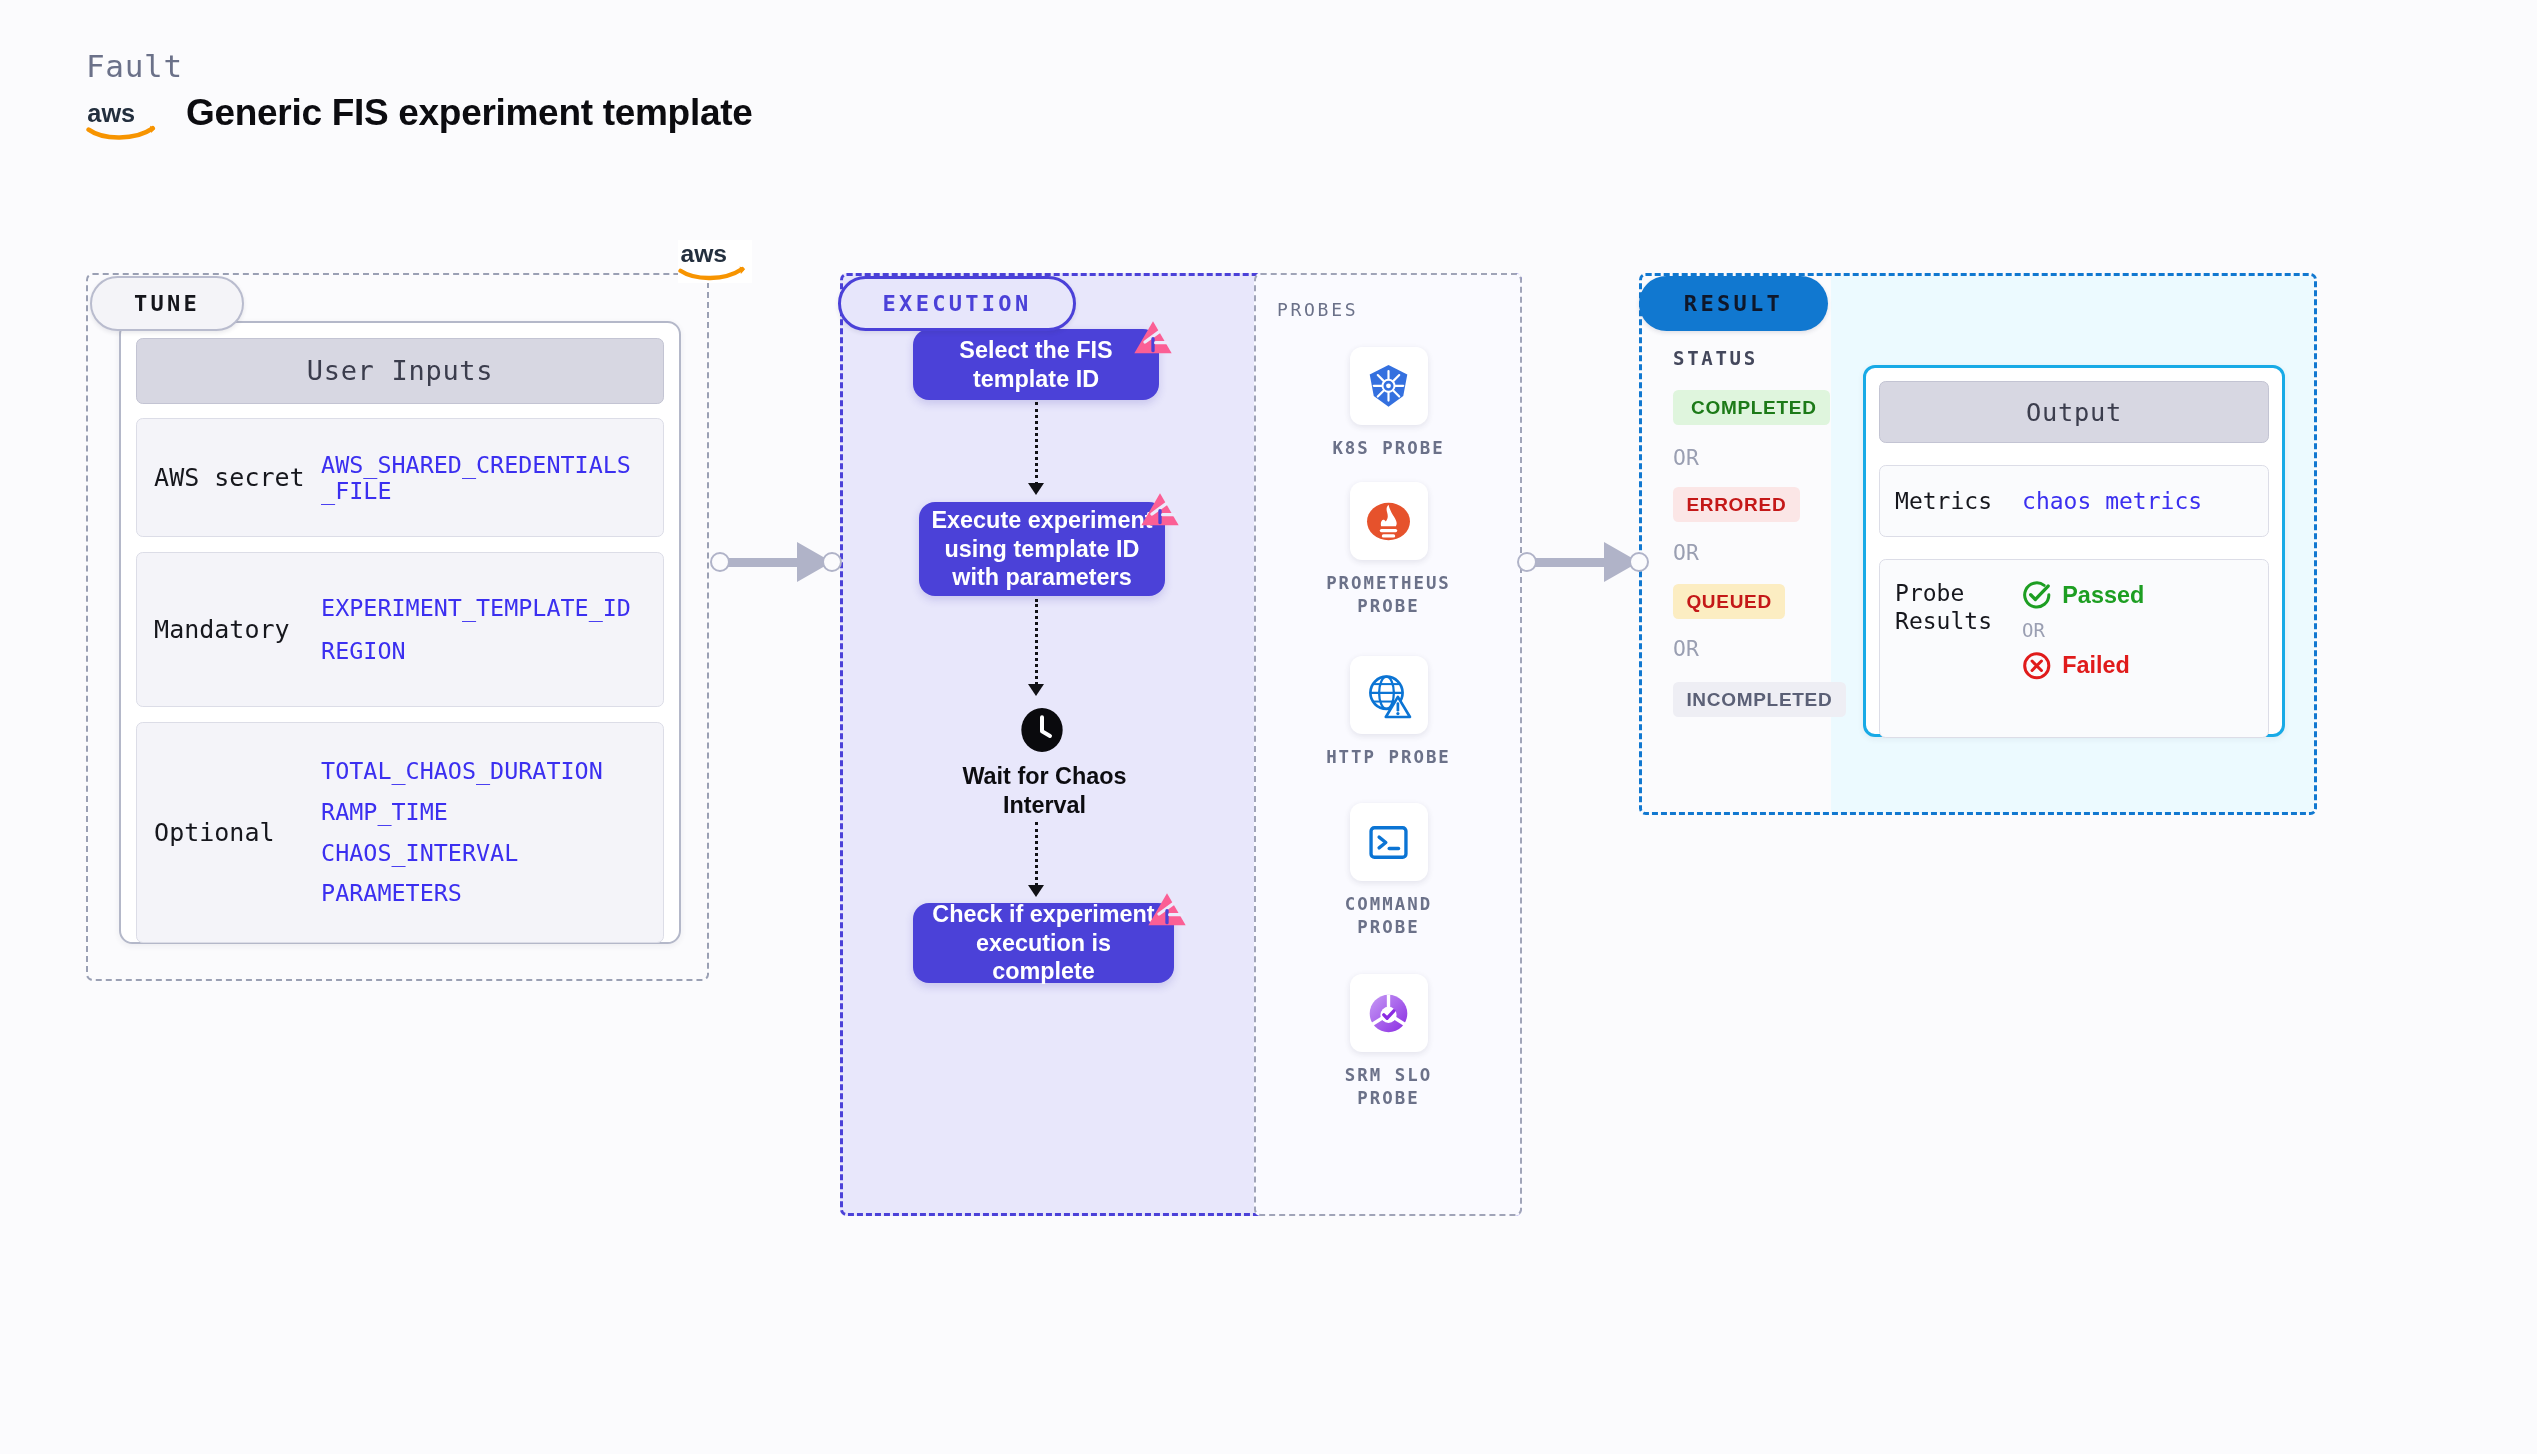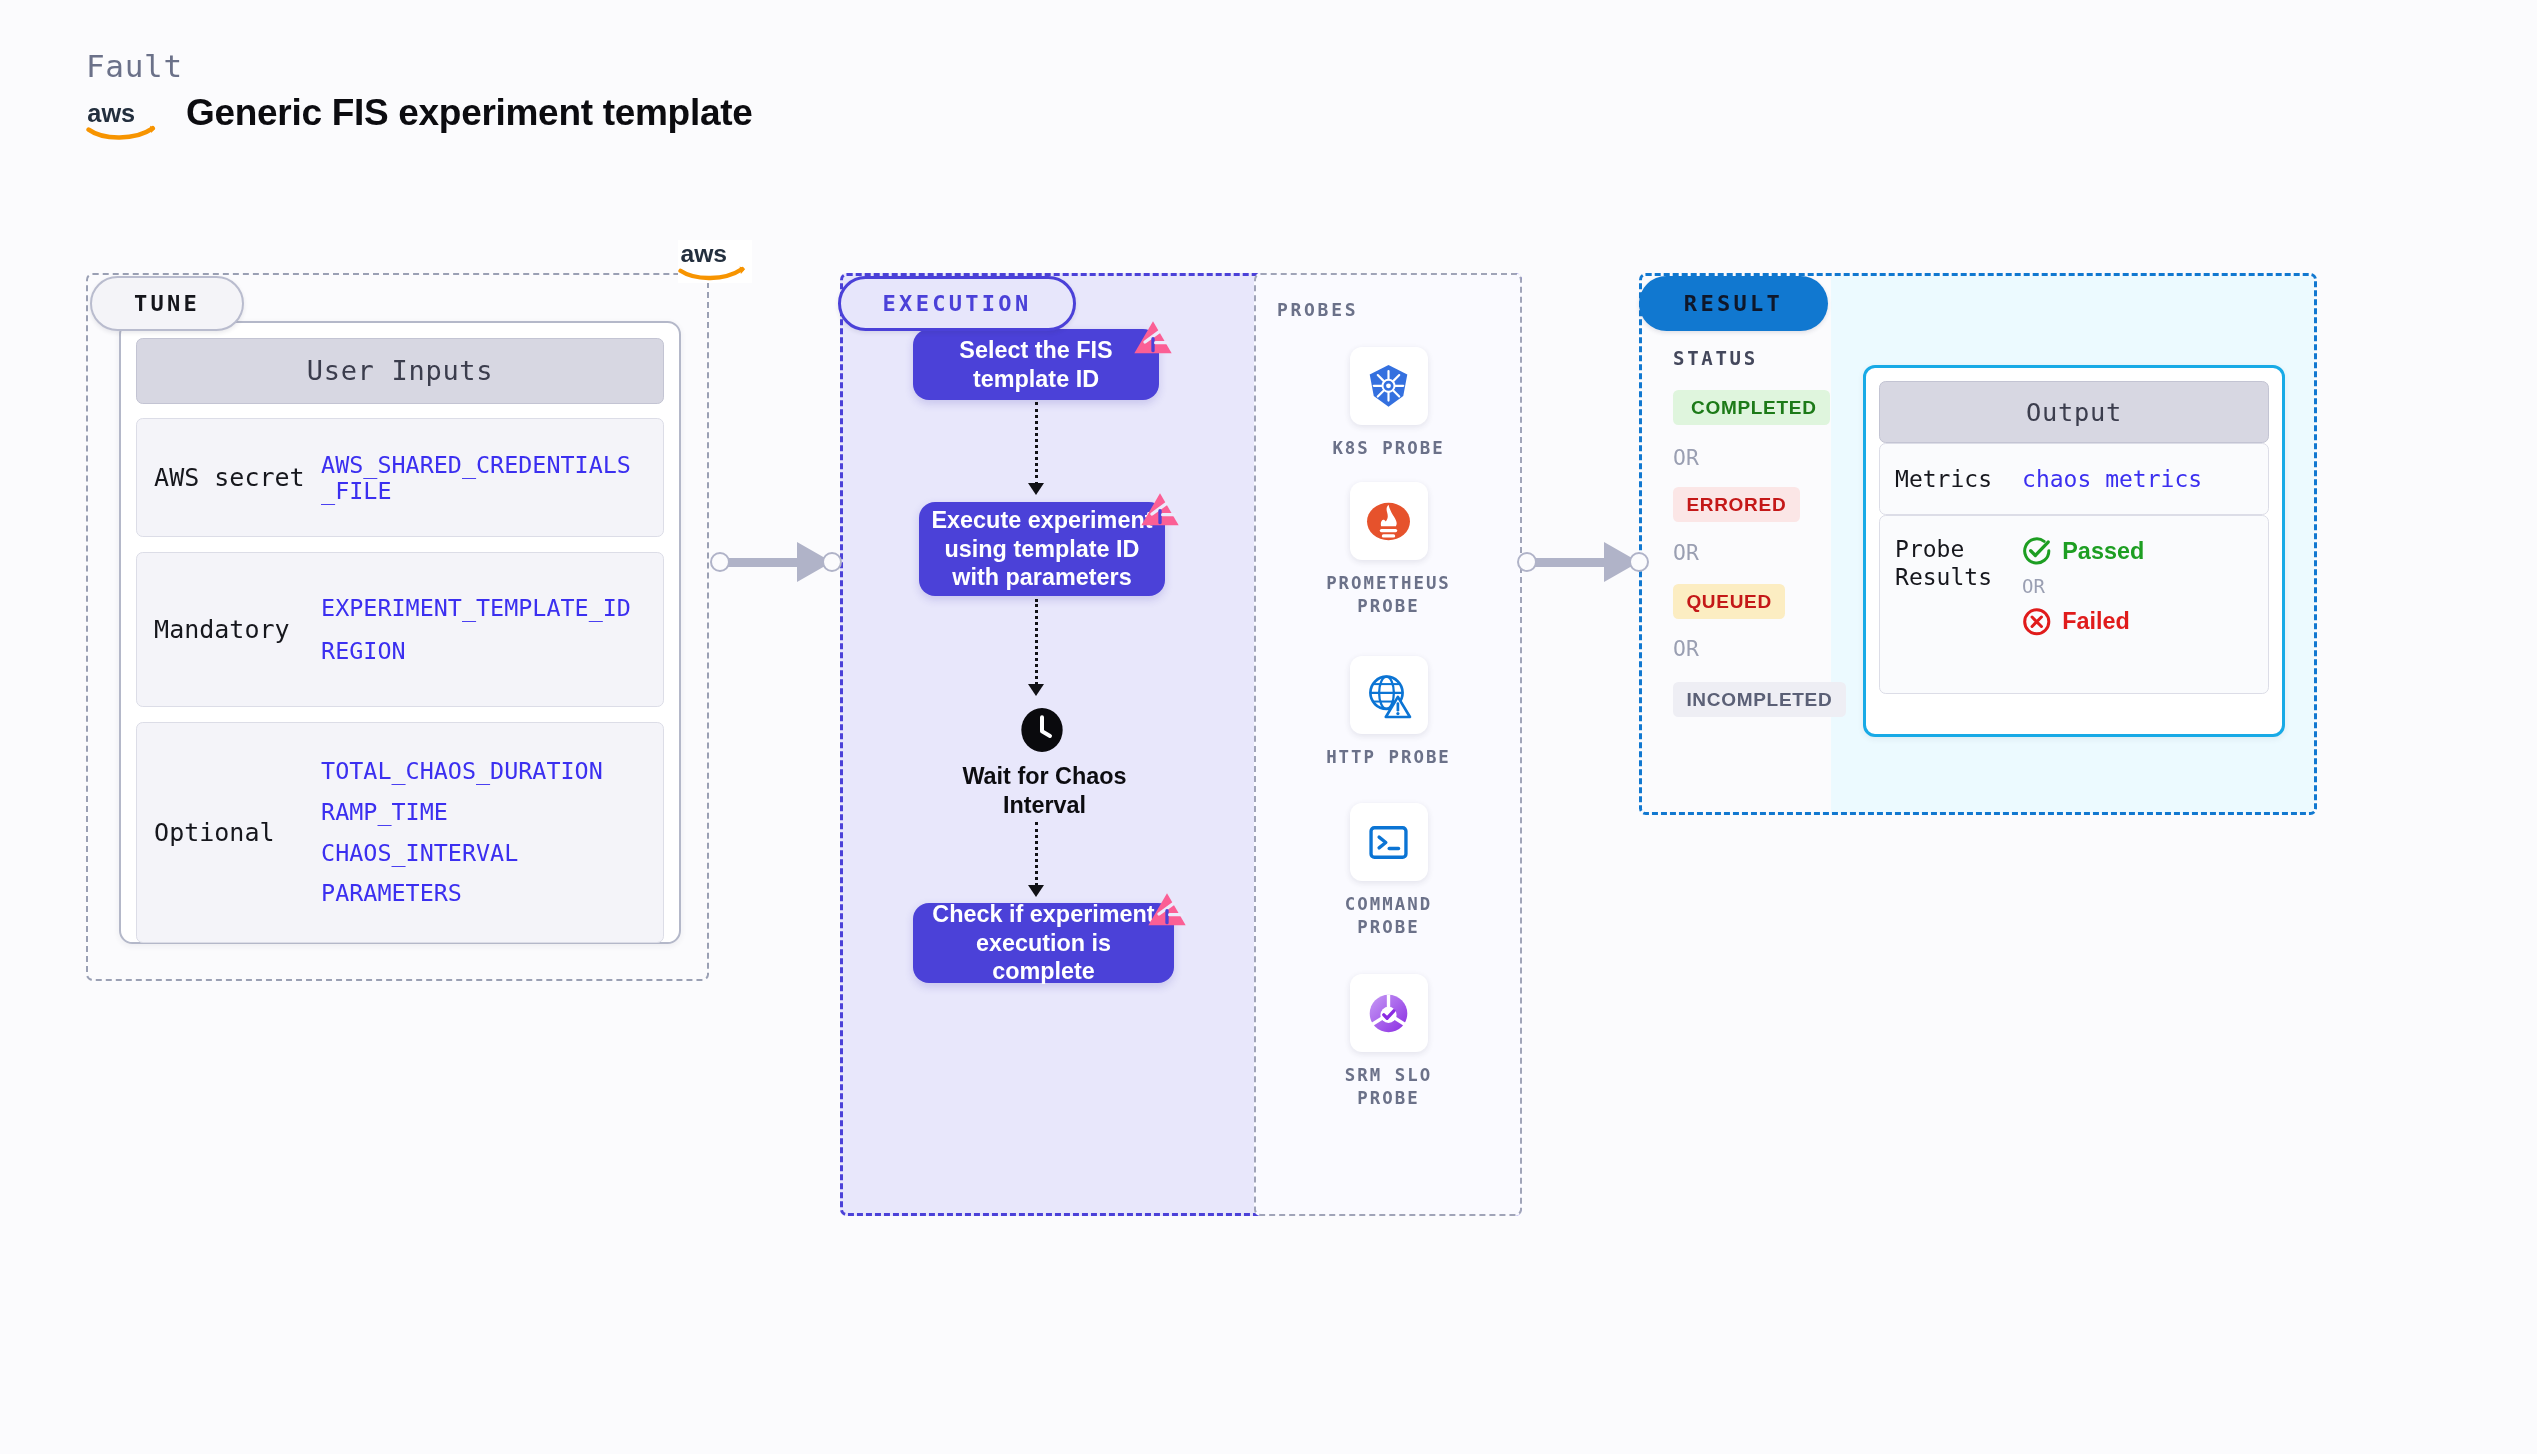--- a/index.html
+++ b/index.html
@@ -129,21 +129,21 @@
 
   .clock-wrap { position: absolute; left: 1020px; top: 708px; width: 44px; height: 44px; }
   .wait-label {
     position: absolute; left: 951px; top: 762px; width: 187px;
     text-align: center; font-size: 23.4px; font-weight: bold; color: #0c0c10; line-height: 1.22;
   }
 
   
   .probes-title {
     position: absolute; left: 1277px; top: 299px;
-    font-size: 18px; color: #6b7189; letter-spacing: 2.7px; font-weight: bold;
+    font-size: 18px; color: #6b7189; letter-spacing: 2.7px; font-weight: normal;
     font-family: "DejaVu Sans Mono", monospace;
   }
   .probe { position: absolute; width: 161px; text-align: center; }
   .probe-tile {
     width: 78px; height: 78px; margin: 0 auto;
     background: #ffffff; border-radius: 12px;
     display: flex; align-items: center; justify-content: center;
     box-shadow: 0 2px 6.7px rgba(40,40,70,.11);
   }
   .probe-name {
@@ -174,21 +174,21 @@
   }
   .or-1 { top: 445px; } .or-2 { top: 540px; } .or-3 { top: 636px; }
 
   .out-card {
     position: absolute; left: 1863px; top: 365px; width: 422px; height: 372px;
     background: #ffffff; border: 3.3px solid #18aae6; border-radius: 12px;
     padding: 13.4px;
     box-shadow: 0 2px 6px rgba(40,40,70,.07);
   }
   .out-row {
-    margin-top: 0; background: #fafbfd; border: 1.3px solid #dcdde7; border-radius: 6.7px;
+    margin-top: 22px; background: #fafbfd; border: 1.3px solid #dcdde7; border-radius: 6.7px;
     display: flex; align-items: center; padding: 10.7px 14.7px;
   }
   .out-label {
     width: 127px; flex: none;
     font-family: "DejaVu Sans Mono", monospace;
     font-size: 23px; color: #16171d; line-height: 1.2;
   }
   .out-metrics-val {
     font-family: "DejaVu Sans Mono", monospace;
     font-size: 23px; color: #3b2ff0;

